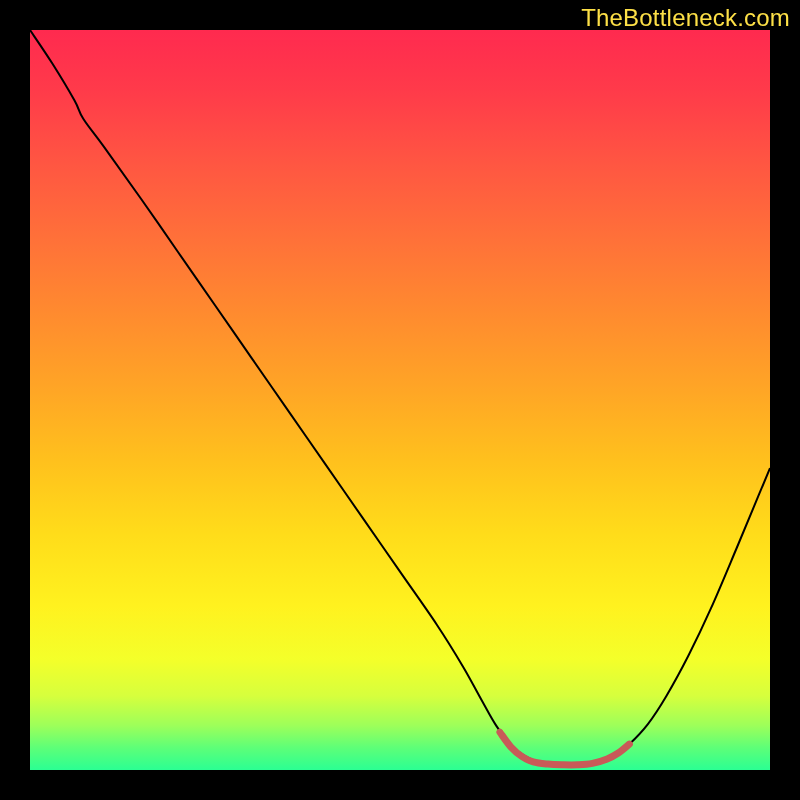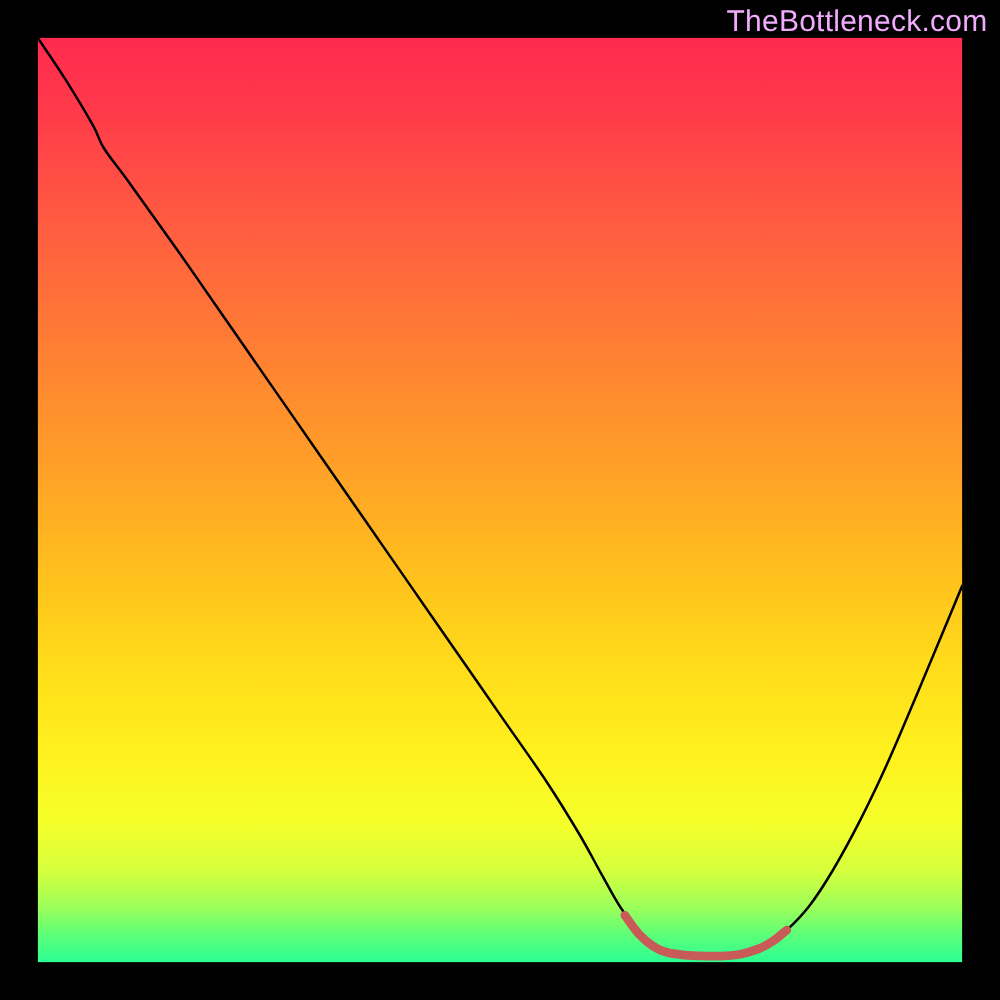--- a/index.html
+++ b/index.html
@@ -14,21 +14,21 @@
   .frame {
     position: relative;
     width: 800px;
     height: 800px;
     background: #000;
   }
   .watermark {
     position: absolute;
     top: 4px;
     right: 10px;
-    color: #f0abfc;
+    color: #fde047;
     font-size: 24px;
     font-weight: 400;
     letter-spacing: 0.2px;
     z-index: 20;
     user-select: none;
   }
   .plot-area {
     position: absolute;
     left: 30px;
     top: 30px;

